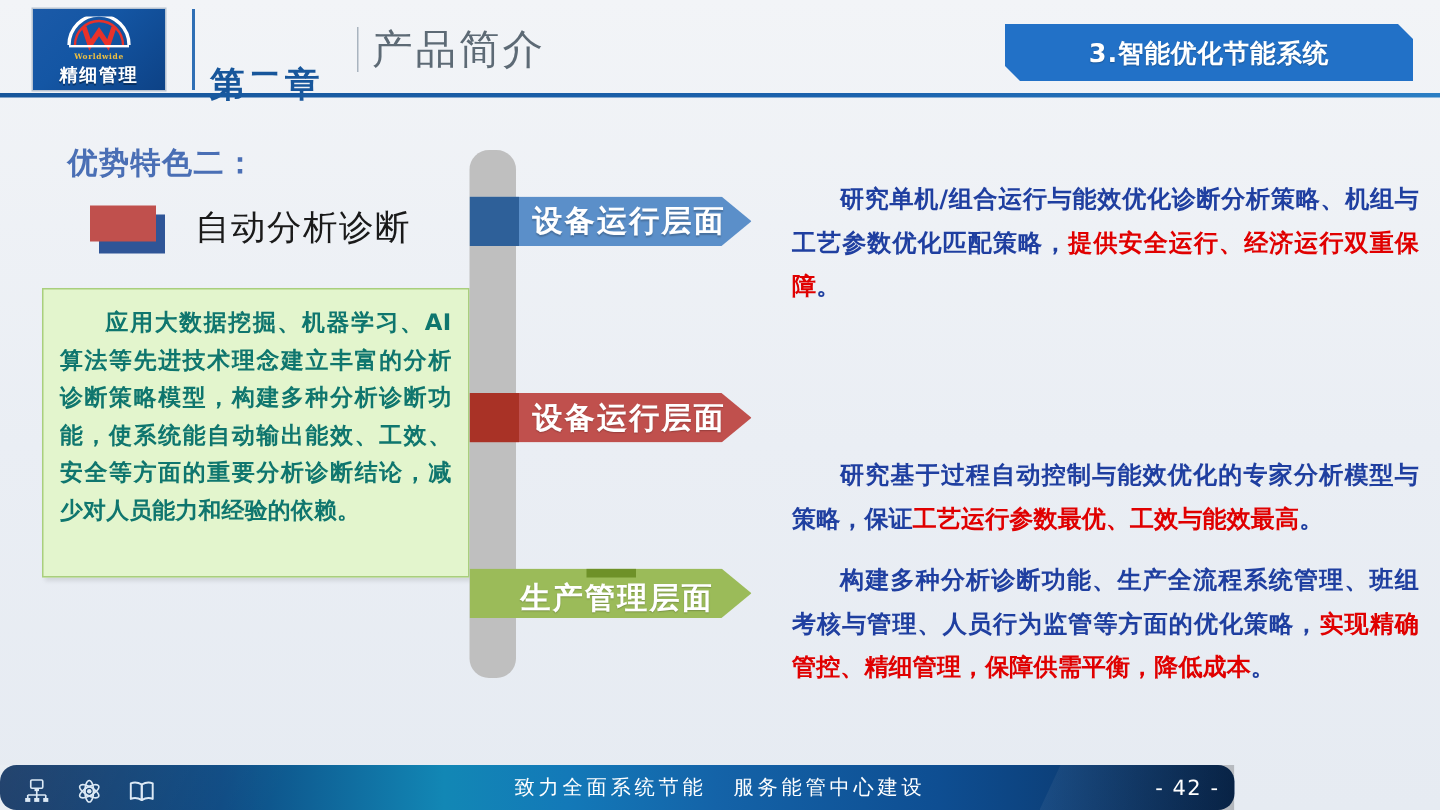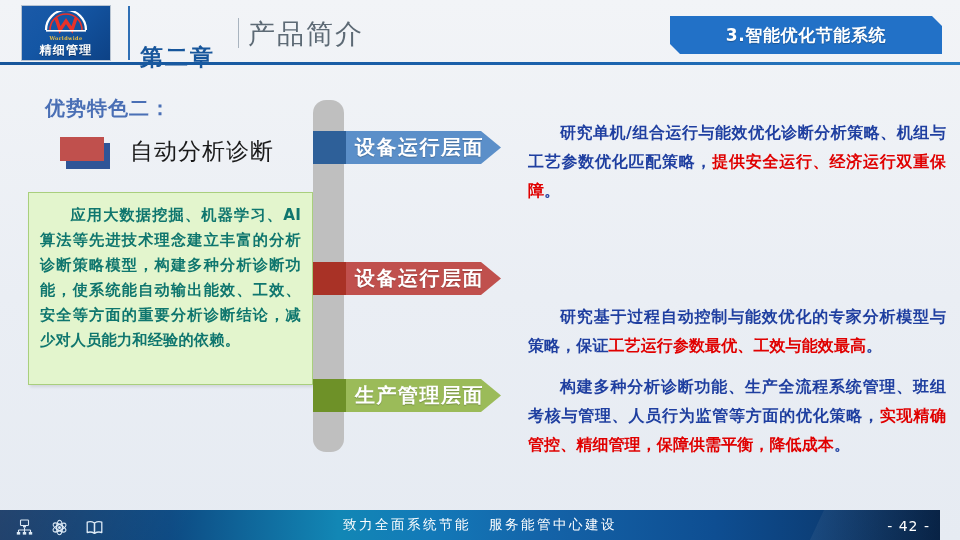--- a/index.html
+++ b/index.html
@@ -129,22 +129,23 @@
     font-size:16px;line-height:29px;font-weight:bold;letter-spacing:.1px;
     color:#1f3fa0;text-indent:2em;text-align:justify;
   }
   .para .hl{color:#e00000;}
   .p1{top:118px;}
   .p2{top:258px;margin-top:44px;}
   .p3{top:372px;}
 
   
   .footer{
-    position:absolute;left:0;bottom:0;width:940px;height:30px;
+    position:absolute;left:0;bottom:0;width:823px;height:30px;
     background:linear-gradient(90deg,#0b2f5e 0%,#0d4a83 18%,#1287b5 36%,#1379b8 46%,#1463a8 58%,#0e4e92 76%,#0a2c58 100%);
+    border-radius:11px;
   }
   .footer-diag{
     position:absolute;left:0;bottom:0;width:300px;height:30px;
     background:linear-gradient(118deg,rgba(255,255,255,.10) 0%,rgba(255,255,255,0) 62%);
   }
   .foot-icons{
     position:absolute;left:16px;bottom:4px;display:flex;align-items:center;gap:18px;
   }
   .foot-icons svg{display:block;}
   .foot-center{
@@ -214,21 +215,21 @@
     <div class="body">
       <span class="txt">设备运行层面</span>
     </div>
   </div>
   <div class="arrow a2" id="arrow1" style="background: rgb(192, 80, 77);">
     <div class="cap" style="background: rgb(169, 50, 38);"></div>
     <div class="body">
       <span class="txt">设备运行层面</span>
     </div>
   </div>
-  <div class="arrow a3" id="arrow2" style="background: rgb(155, 187, 89);">
+  <div class="arrow a3" id="arrow2" style="background: rgb(155, 187, 89); flex-direction: column;">
     <div class="cap" style="background: rgb(110, 145, 40);"></div>
     <div class="body">
       <span class="txt">生产管理层面</span>
     </div>
   </div>
 
   <div class="para p1">
     <span>研究单机/组合运行与能效优化诊断分析策略、机组与工艺参数优化匹配策略，</span><span class="hl">提供安全运行、经济运行双重保障</span><span>。</span>
   </div>
   <div class="para p2">

